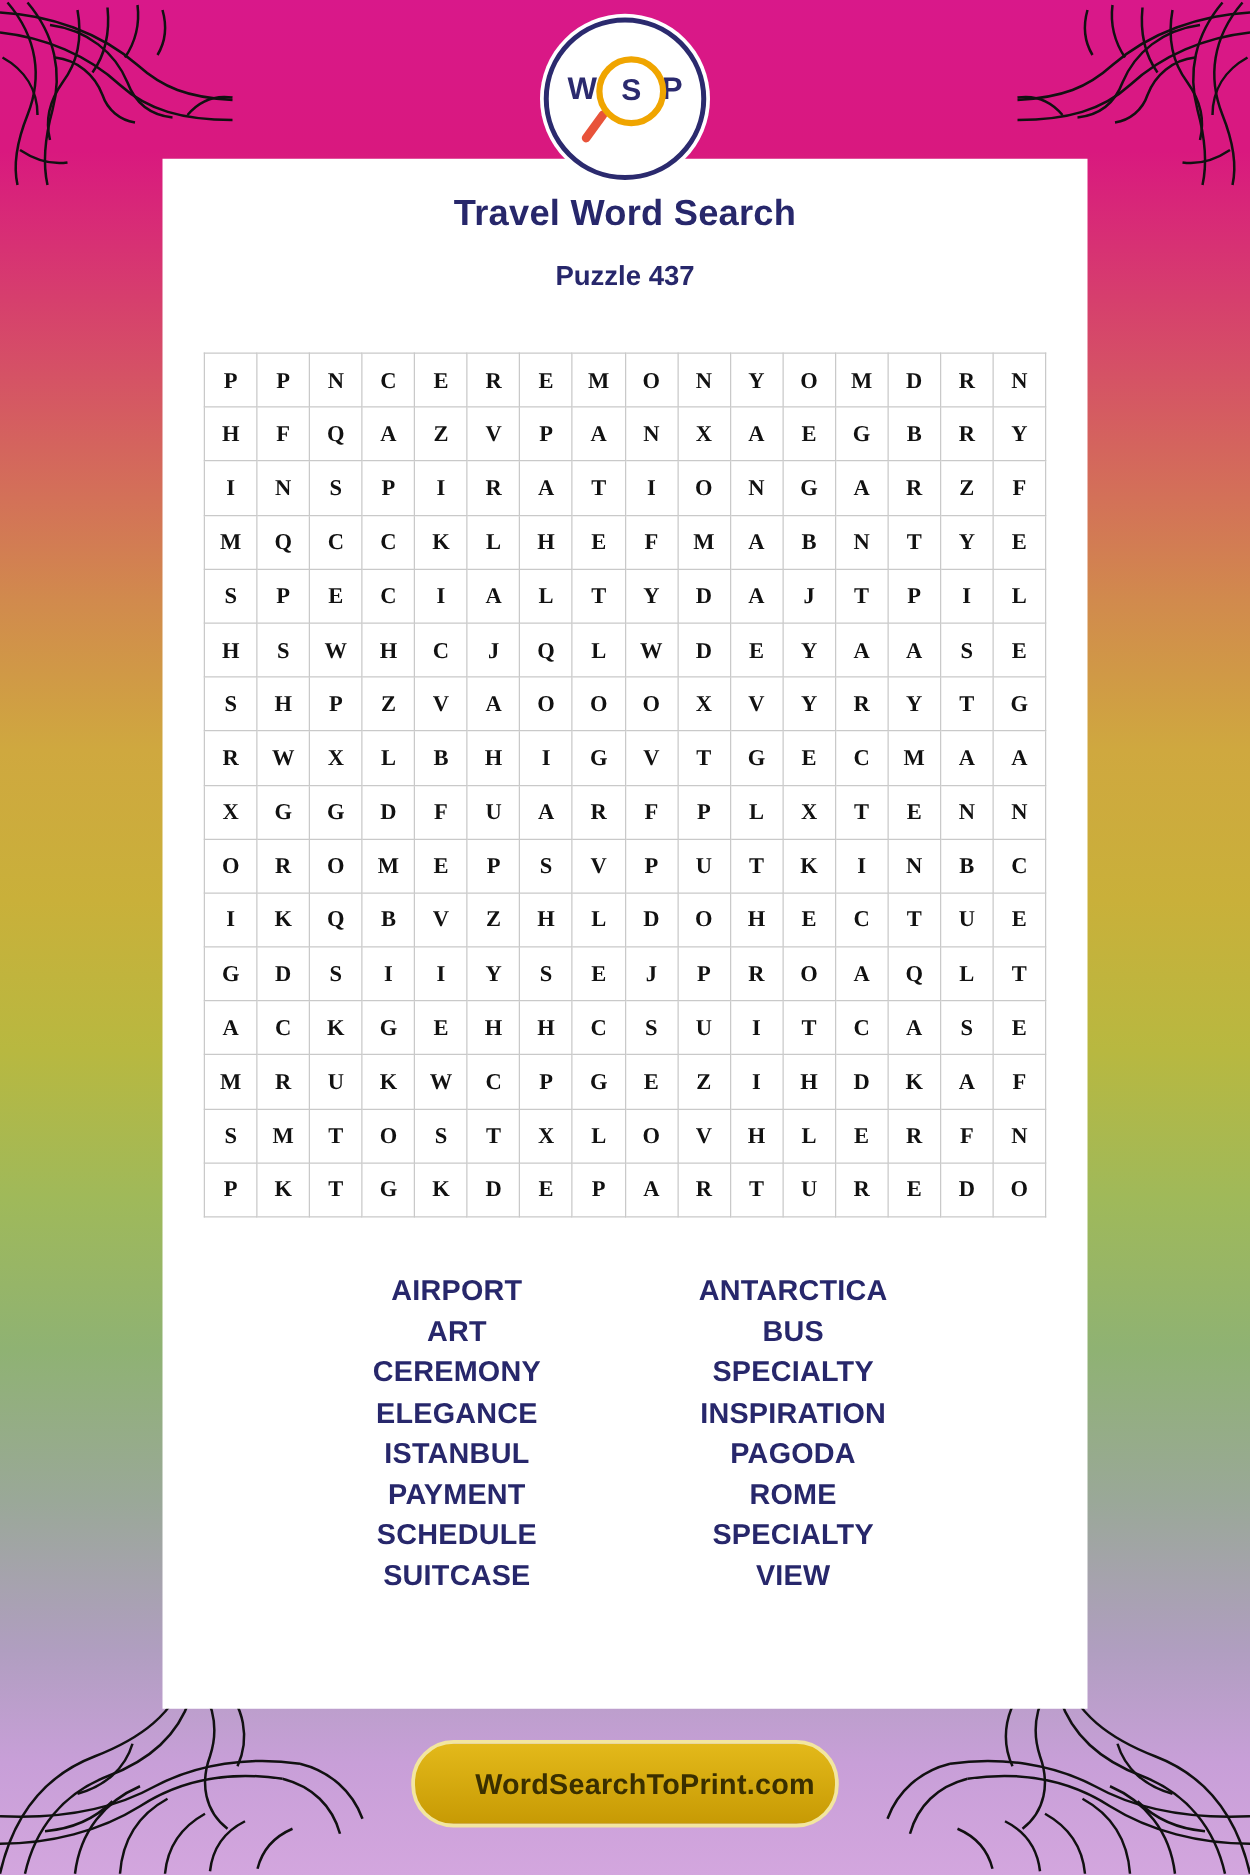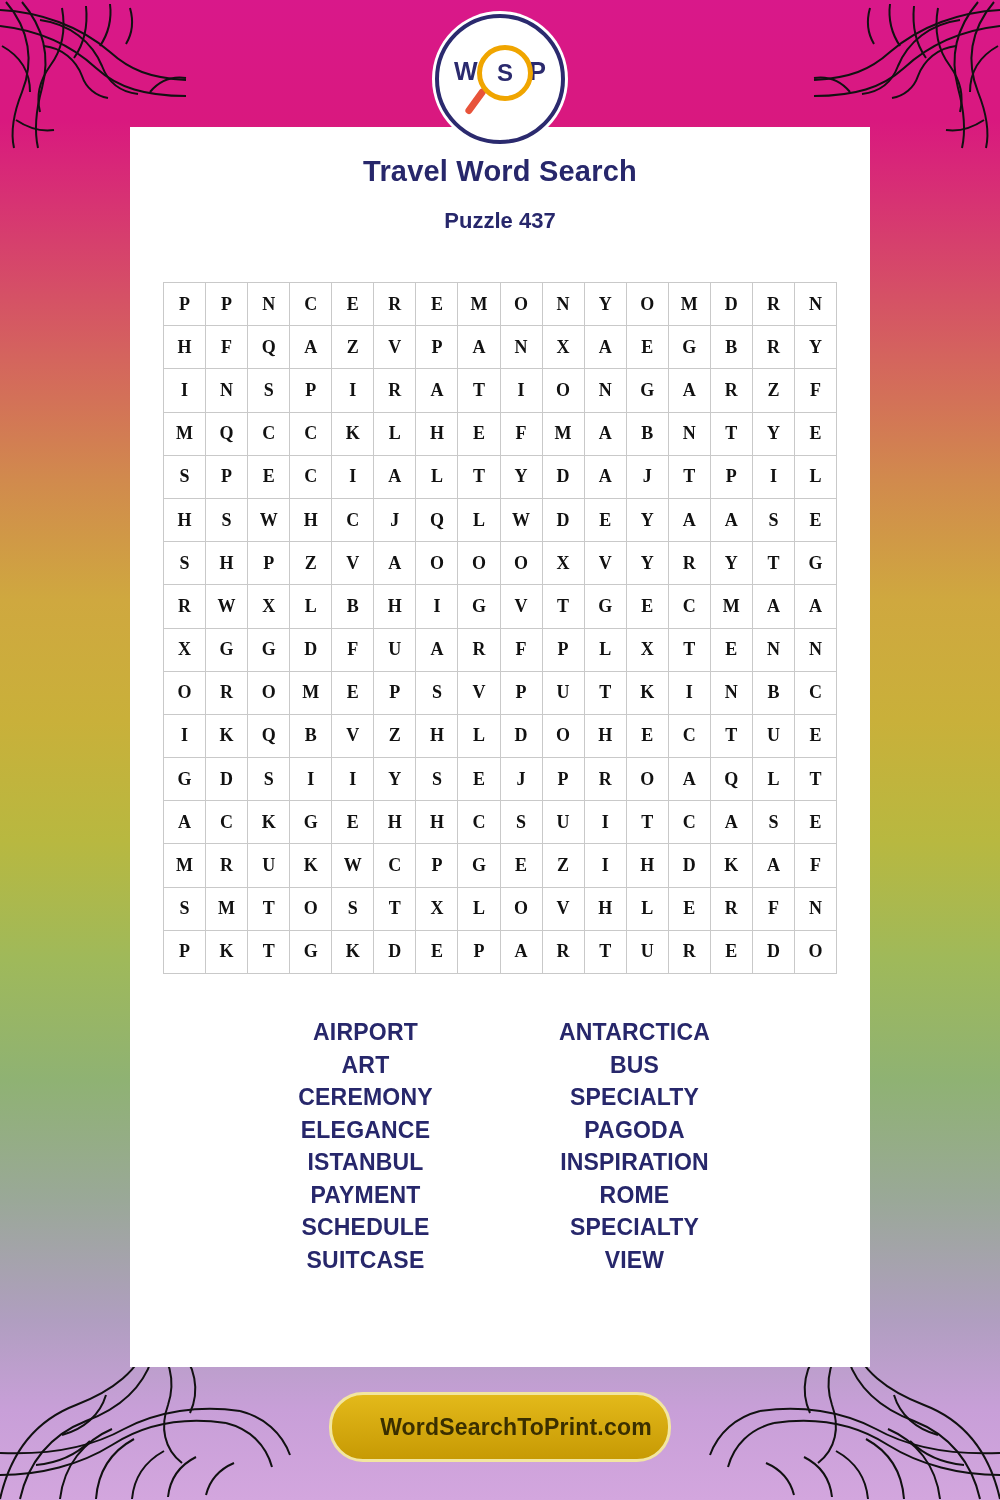--- a/index.html
+++ b/index.html
@@ -605,22 +605,22 @@
           <div class="word">ELEGANCE</div>
           <div class="word">ISTANBUL</div>
           <div class="word">PAYMENT</div>
           <div class="word">SCHEDULE</div>
           <div class="word">SUITCASE</div>
         </div>
       <div class="words-col" id="words-right">
           <div class="word">ANTARCTICA</div>
           <div class="word">BUS</div>
           <div class="word">SPECIALTY</div>
+          <div class="word">INSPIRATION</div>
           <div class="word">PAGODA</div>
-          <div class="word">INSPIRATION</div>
           <div class="word">ROME</div>
           <div class="word">SPECIALTY</div>
           <div class="word">VIEW</div>
         </div>
     </div>
   </div>
 
   <div class="footer-pill">
     <span class="footer-text">WordSearchToPrint.com</span>
   </div>

